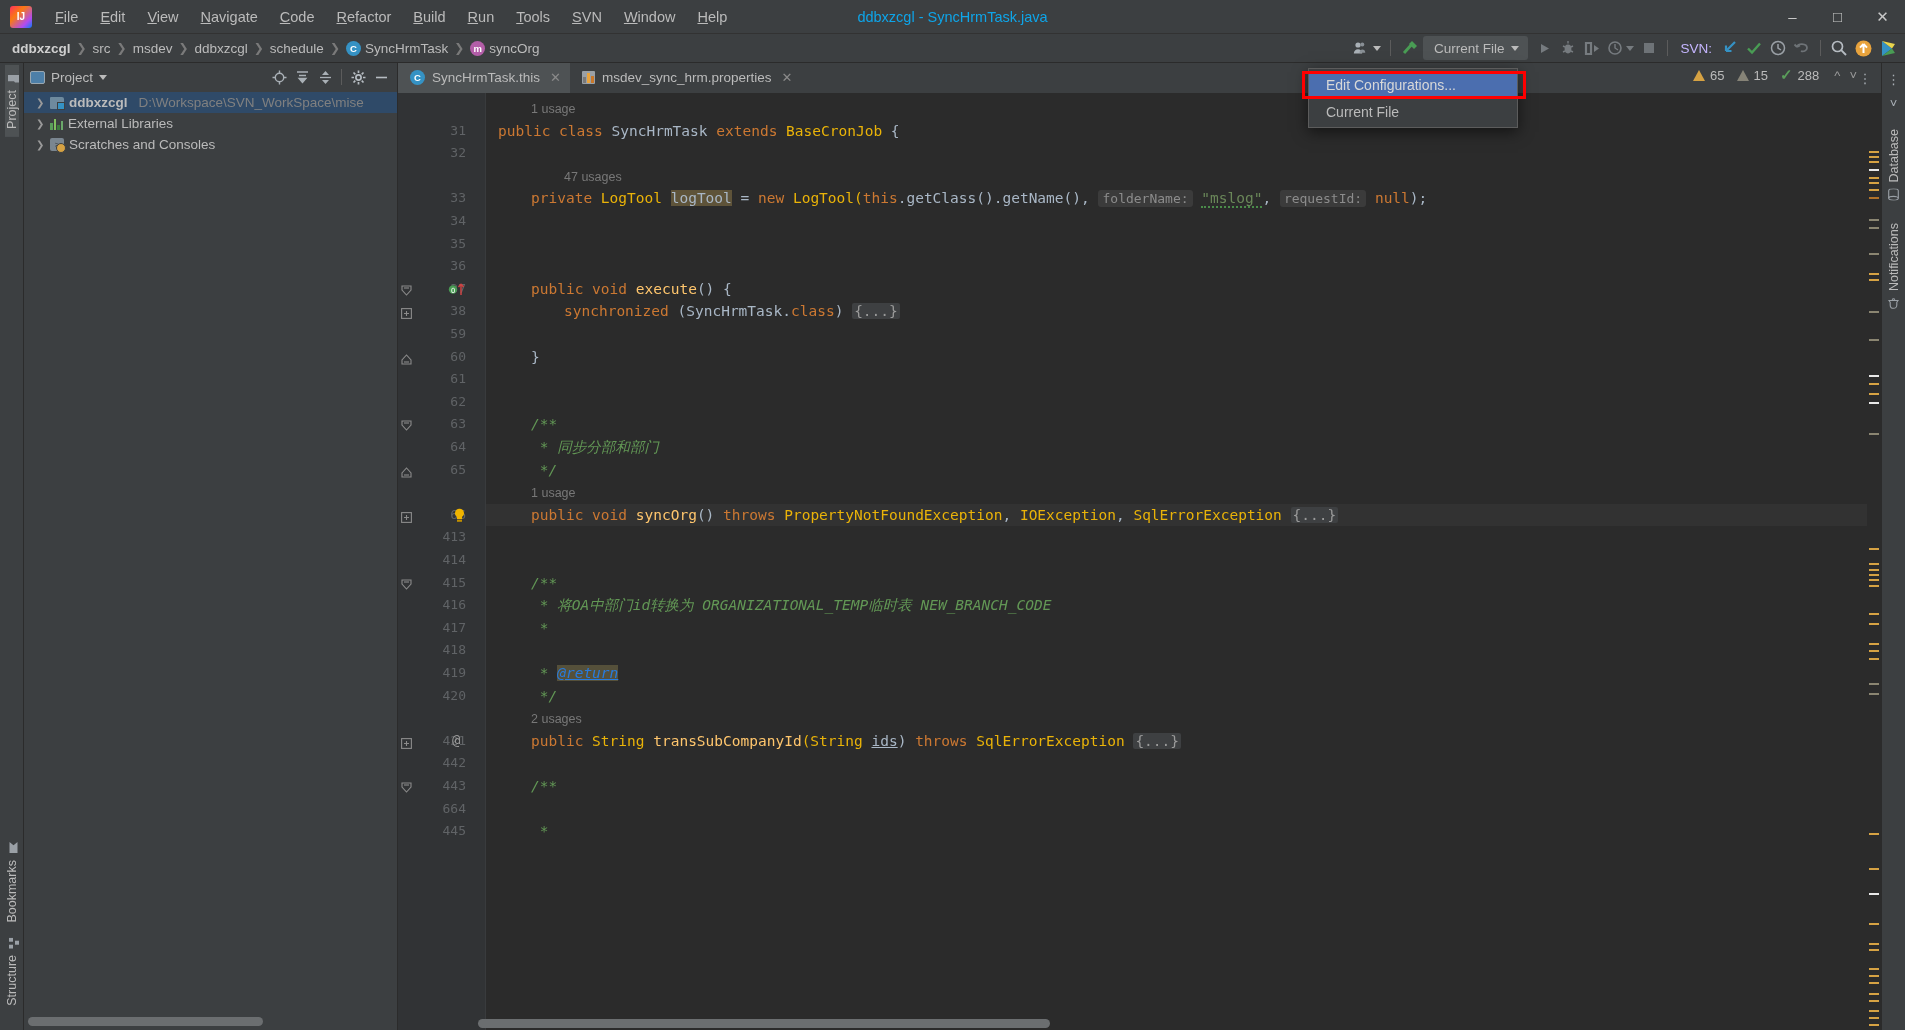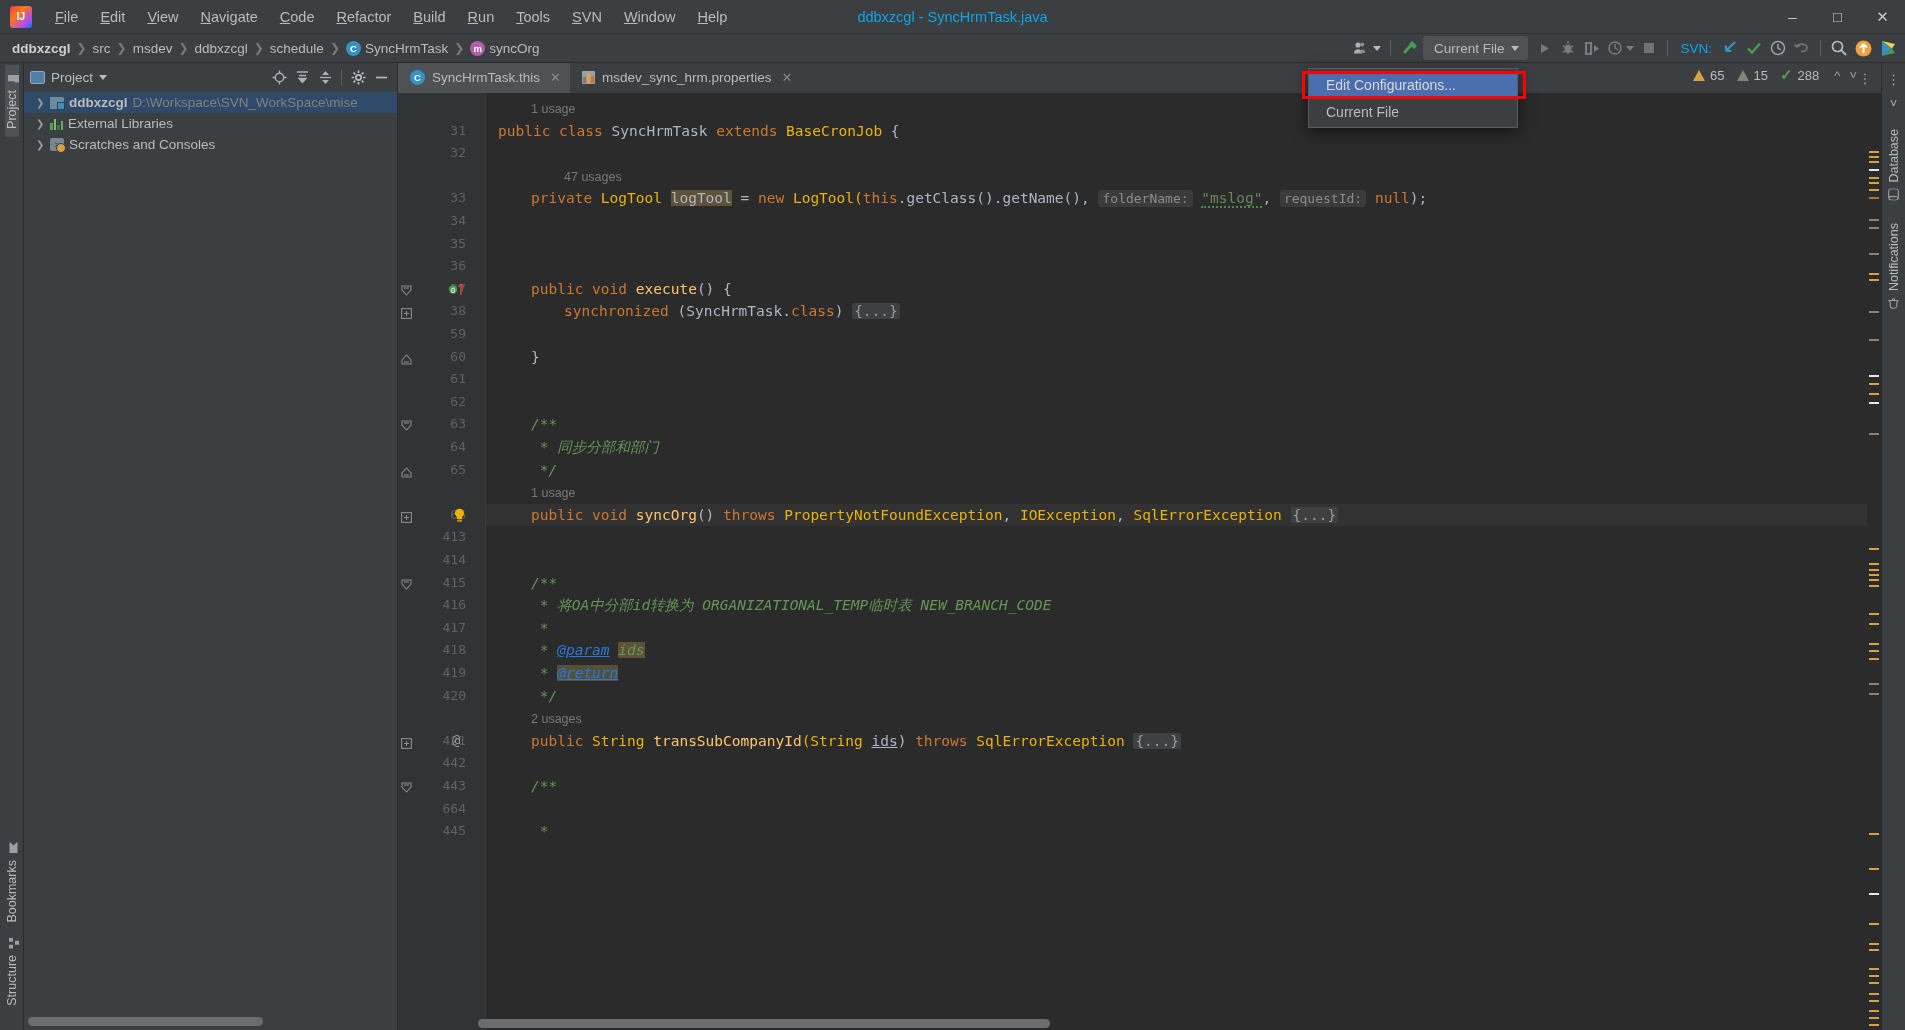--- a/index.html
+++ b/index.html
@@ -73,21 +73,21 @@
 
   #run-config {
     display: flex; align-items: center; gap: 7px; height: 24px;
     padding: 0 9px 0 11px; background: #4e5254; border-radius: 3px;
     color: #bbbbbb; font-size: 13.5px; margin-right: 4px;
   }
   .caret-d {
     width: 0; height: 0; border-left: 4.5px solid transparent;
     border-right: 4.5px solid transparent; border-top: 5px solid #bbbbbb;
   }
-  .svn-label { color: #0ea5e9; font-size: 13.5px; padding: 0 6px; }
+  .svn-label { color: #c4b5fd; font-size: 13.5px; padding: 0 6px; }
 
   
   #run-popup {
     position: absolute; left: 1308px; top: 68px; width: 210px;
     background: #3c3f41; border: 1px solid #5c5c5c; z-index: 50;
     box-shadow: 0 4px 14px rgba(0,0,0,.55); padding: 2px 0;
   }
   .popup-item {
     height: 27px; display: flex; align-items: center; padding-left: 17px;
     color: #bbbbbb; font-size: 14px;
@@ -139,21 +139,21 @@
   .tree-row {
     height: 21px; display: flex; align-items: center; gap: 5px;
     padding-left: 26px; color: #bbbbbb; font-size: 13.5px; white-space: nowrap;
   }
   .tree-row.selected { background: #2f4a68; }
   .arrow {
     width: 9px; color: #9a9a9a; font-size: 10px; flex: 0 0 auto;
     margin-left: -14px; margin-right: 0px;
   }
   .tree-label.bold { font-weight: bold; }
-  .tree-path { color: #808080; font-weight: normal; }
+  .tree-path { color: #808080; font-weight: normal; margin-left: 6px; }
   .ic-folder {
     width: 14px; height: 12px; background: #6e8a9e; border-radius: 1px 2px 2px 1px;
     position: relative; flex: 0 0 auto;
   }
   .ic-folder::after {
     content: ""; position: absolute; right: -1px; bottom: -1px;
     width: 6px; height: 6px; background: #3592c4; border: 1px solid #3c3f41;
   }
   .ic-lib { display: flex; gap: 1px; align-items: flex-end; height: 12px; flex: 0 0 auto; }
   .ic-lib i { width: 2.5px; background: #5a9e5a; display: block; }
@@ -652,23 +652,22 @@
           <div class="crow" style="top: 275.2px; padding-left: 12px;"></div>
           <div class="crow" style="top: 297.8px; padding-left: 12px;"></div>
           <div class="crow" style="top: 320.4px; padding-left: 45px;"><span class="cmt">/**</span></div>
           <div class="crow" style="top: 343px; padding-left: 45px;"><span class="cmt"> * 同步分部和部门</span></div>
           <div class="crow" style="top: 365.6px; padding-left: 45px;"><span class="cmt"> */</span></div>
           <div class="crow" style="top: 388.2px; padding-left: 45px;"><span class="usage">1 usage</span></div>
           <div class="crow hl" style="top: 410.8px; padding-left: 45px;"><span class="kw">public </span><span class="kw">void </span><span class="fn">syncOrg</span><span>() </span><span class="kw">throws </span><span class="typ">PropertyNotFoundException</span><span>, </span><span class="typ">IOException</span><span>, </span><span class="typ">SqlErrorException </span><span class="fold">{...}</span></div>
           <div class="crow" style="top: 433.4px; padding-left: 12px;"></div>
           <div class="crow" style="top: 456px; padding-left: 12px;"></div>
           <div class="crow" style="top: 478.6px; padding-left: 45px;"><span class="cmt">/**</span></div>
-          <div class="crow" style="top: 501.2px; padding-left: 45px;"><span class="cmt"> * 将OA中分部id转换为 ORGANIZATIONAL_TEMP临时表 NEW_BRANCH_CODE</span></div>
+          <div class="crow" style="top: 501.2px; padding-left: 45px;"><span class="cmt"> * 将OA中部门id转换为 ORGANIZATIONAL_TEMP临时表 NEW_BRANCH_CODE</span></div>
           <div class="crow" style="top: 523.8px; padding-left: 45px;"><span class="cmt"> *</span></div>
-          <div class="crow" style="top: 546.4px; padding-left: 45px;"><span class="cmt"> * </span><span class="cmt mark">@param</span><span class="cmt"> </span><span class="cmt hlbg">ids</span></div>
           <div class="crow" style="top: 569px; padding-left: 45px;"><span class="cmt"> * </span><span class="cmt mark hlbg2">@return</span></div>
           <div class="crow" style="top: 591.6px; padding-left: 45px;"><span class="cmt"> */</span></div>
           <div class="crow" style="top: 614.2px; padding-left: 45px;"><span class="usage">2 usages</span></div>
           <div class="crow" style="top: 636.8px; padding-left: 45px;"><span class="kw">public </span><span class="typ">String </span><span class="fn">transSubCompanyId</span><span class="typ">(String </span><span class="underline">ids</span><span>) </span><span class="kw">throws </span><span class="typ">SqlErrorException </span><span class="fold">{...}</span></div>
           <div class="crow" style="top: 659.4px; padding-left: 12px;"></div>
           <div class="crow" style="top: 682px; padding-left: 45px;"><span class="cmt">/**</span></div>
           <div class="crow" style="top: 727.2px; padding-left: 45px;"><span class="cmt"> *</span></div>
         </div>
       <div id="insp-gutter">
           <div class="insp-mark" style="top: 58px; background: rgb(214, 162, 67);"></div>

